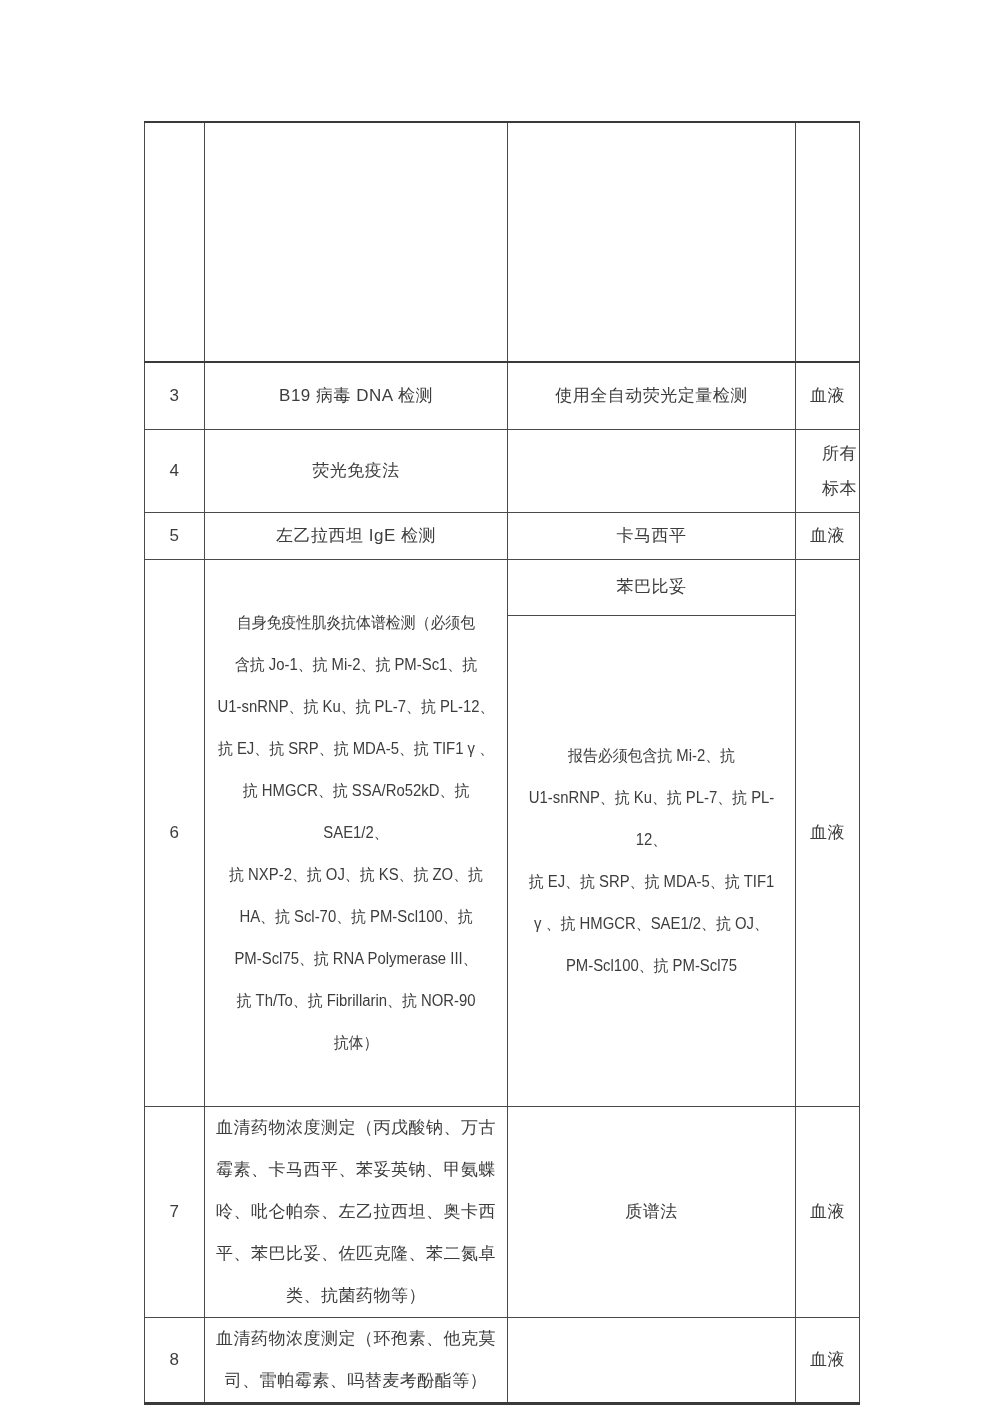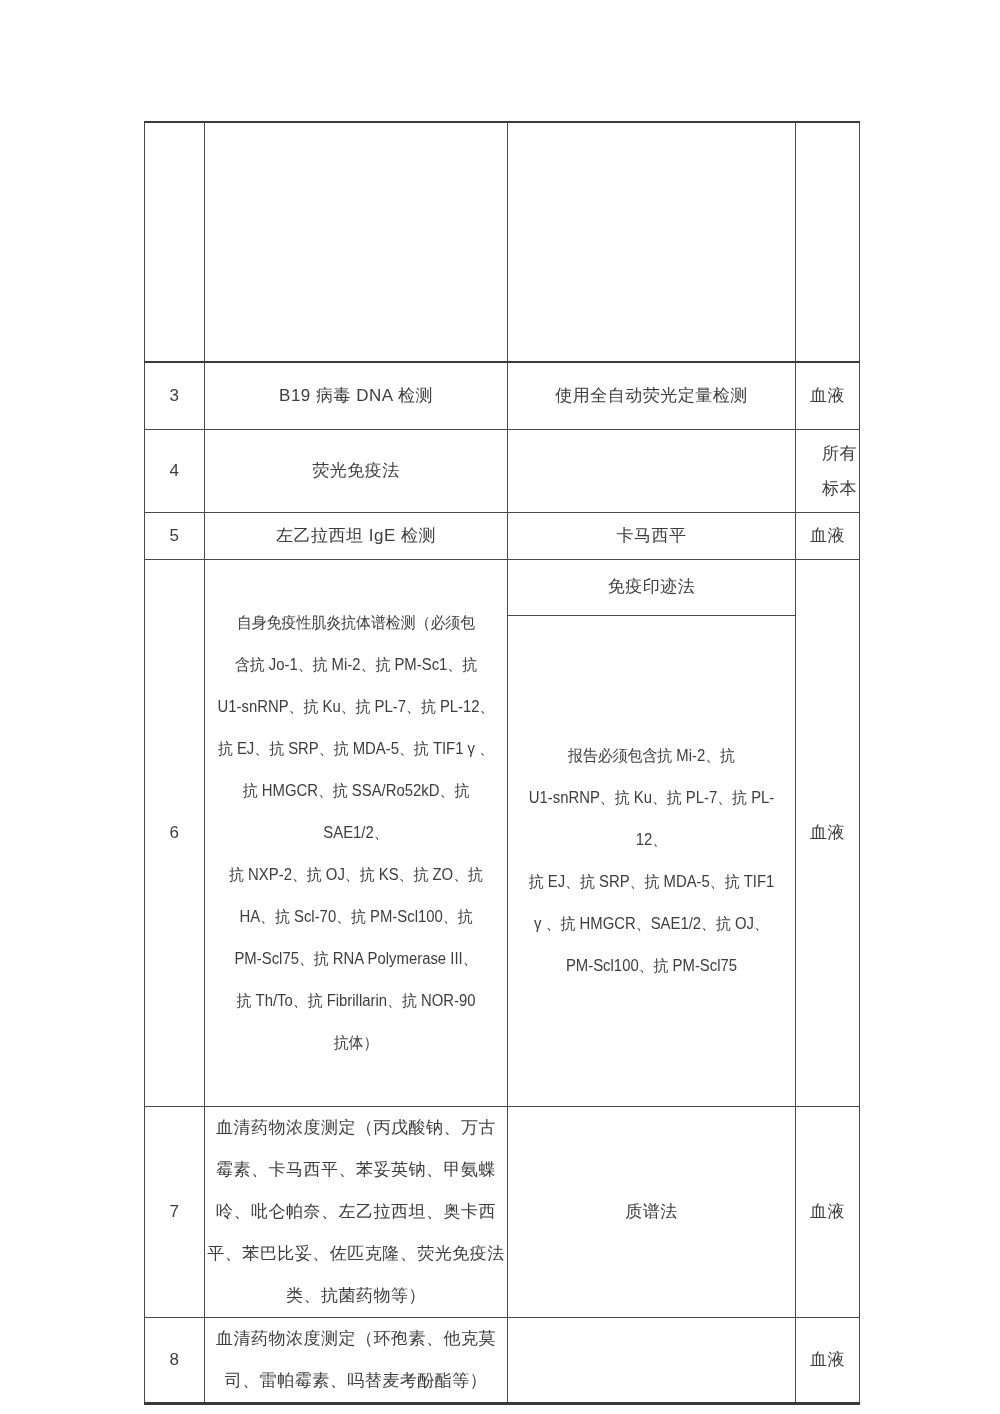--- a/index.html
+++ b/index.html
@@ -107,39 +107,39 @@
 含抗 Jo-1、抗 Mi-2、抗 PM-Sc1、抗
 U1-snRNP、抗 Ku、抗 PL-7、抗 PL-12、
 抗 EJ、抗 SRP、抗 MDA-5、抗 TIF1 γ 、
 抗 HMGCR、抗 SSA/Ro52kD、抗 SAE1/2、
 抗 NXP-2、抗 OJ、抗 KS、抗 ZO、抗
 HA、抗 Scl-70、抗 PM-Scl100、抗
 PM-Scl75、抗 RNA Polymerase III、
 抗 Th/To、抗 Fibrillarin、抗 NOR-90
 抗体）</span>
         </td>
-        <td class="c-meth">免疫印迹法</td>
+        <td class="c-meth">苯巴比妥</td>
         <td class="c-spec" rowspan="2">血液</td>
       </tr>
       <tr class="r-6b">
         <td class="c-meth">
           <span class="squeeze">报告必须包含抗 Mi-2、抗
 U1-snRNP、抗 Ku、抗 PL-7、抗 PL-12、
 抗 EJ、抗 SRP、抗 MDA-5、抗 TIF1
 γ 、抗 HMGCR、SAE1/2、抗 OJ、
 PM-Scl100、抗 PM-Scl75</span>
         </td>
       </tr>
 
       <tr class="r-7">
         <td class="c-num">7</td>
         <td class="c-name">血清药物浓度测定（丙戊酸钠、万古
 霉素、卡马西平、苯妥英钠、甲氨蝶
 呤、吡仑帕奈、左乙拉西坦、奥卡西
-平、苯巴比妥、佐匹克隆、荧光免疫法
+平、苯巴比妥、佐匹克隆、苯二氮卓
 类、抗菌药物等）</td>
         <td class="c-meth">质谱法</td>
         <td class="c-spec">血液</td>
       </tr>
 
       <tr class="r-8">
         <td class="c-num">8</td>
         <td class="c-name">血清药物浓度测定（环孢素、他克莫
 司、雷帕霉素、吗替麦考酚酯等）</td>
         <td class="c-meth"></td>

